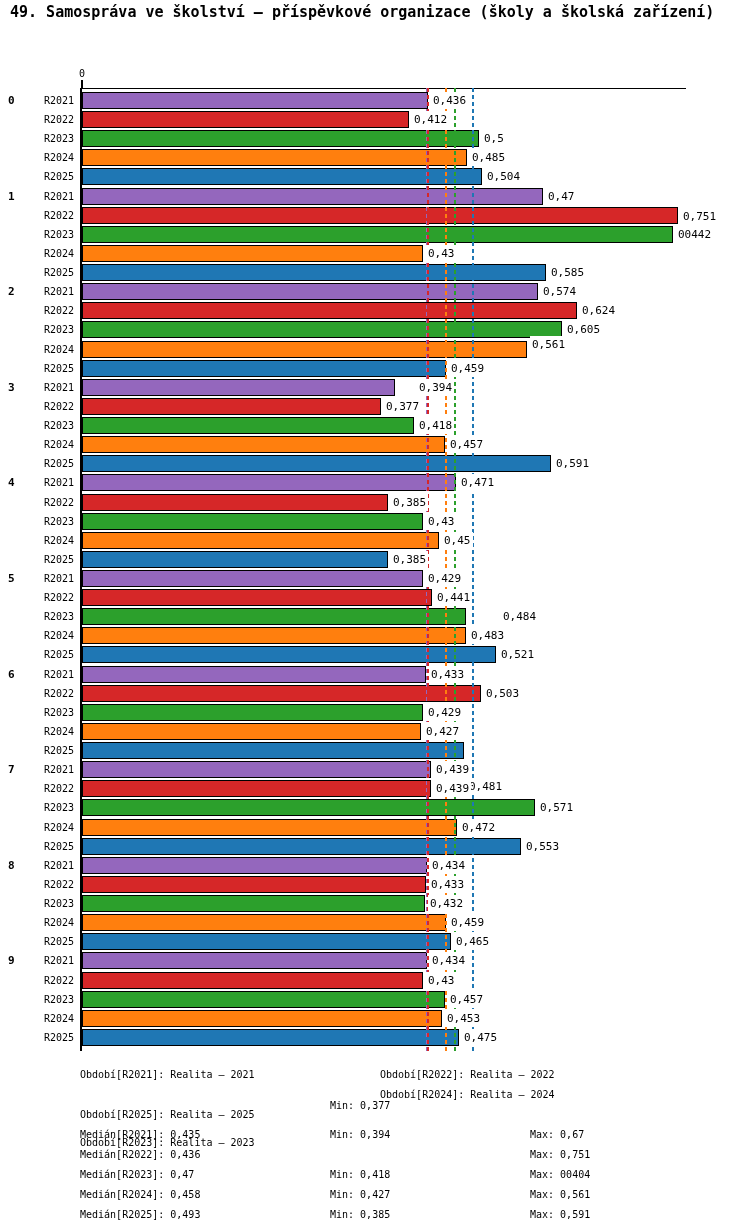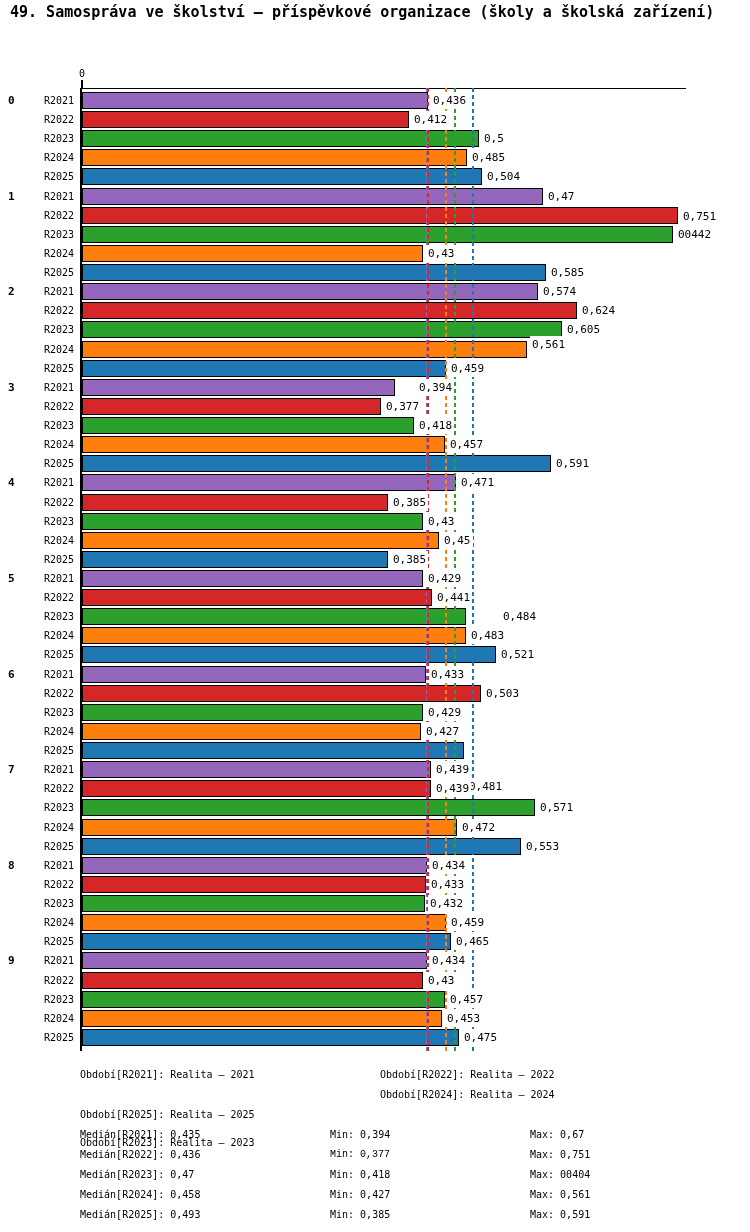--- a/index.html
+++ b/index.html
@@ -201,21 +201,21 @@
   <div id="footer">
       <div class="abs foot" style="left: 80px; top: 1069px;">Období[R2021]: Realita – 2021</div>
       <div class="abs foot" style="left: 380px; top: 1069px;">Období[R2022]: Realita – 2022</div>
       <div class="abs foot" style="left: 80px; top: 1089px; margin-top: 48px;">Období[R2023]: Realita – 2023</div>
       <div class="abs foot" style="left: 380px; top: 1089px;">Období[R2024]: Realita – 2024</div>
       <div class="abs foot" style="left: 80px; top: 1109px;">Období[R2025]: Realita – 2025</div>
       <div class="abs foot" style="left: 80px; top: 1129px;">Medián[R2021]: 0,435</div>
       <div class="abs foot" style="left: 330px; top: 1129px;">Min: 0,394</div>
       <div class="abs foot" style="left: 530px; top: 1129px;">Max: 0,67</div>
       <div class="abs foot" style="left: 80px; top: 1149px;">Medián[R2022]: 0,436</div>
-      <div class="abs foot" style="left: 330px; top: 1149px; font-family: Liberation Mono, monospace;">Min: 0,377</div>
+      <div class="abs foot" style="left: 330px; top: 1100px;">Min: 0,377</div>
       <div class="abs foot" style="left: 530px; top: 1149px;">Max: 0,751</div>
       <div class="abs foot" style="left: 80px; top: 1169px;">Medián[R2023]: 0,47</div>
       <div class="abs foot" style="left: 330px; top: 1169px;">Min: 0,418</div>
       <div class="abs foot" style="left: 530px; top: 1169px;">Max: 00404</div>
       <div class="abs foot" style="left: 80px; top: 1189px;">Medián[R2024]: 0,458</div>
       <div class="abs foot" style="left: 330px; top: 1189px;">Min: 0,427</div>
       <div class="abs foot" style="left: 530px; top: 1189px;">Max: 0,561</div>
       <div class="abs foot" style="left: 80px; top: 1209px;">Medián[R2025]: 0,493</div>
       <div class="abs foot" style="left: 330px; top: 1209px;">Min: 0,385</div>
       <div class="abs foot" style="left: 530px; top: 1209px;">Max: 0,591</div>

